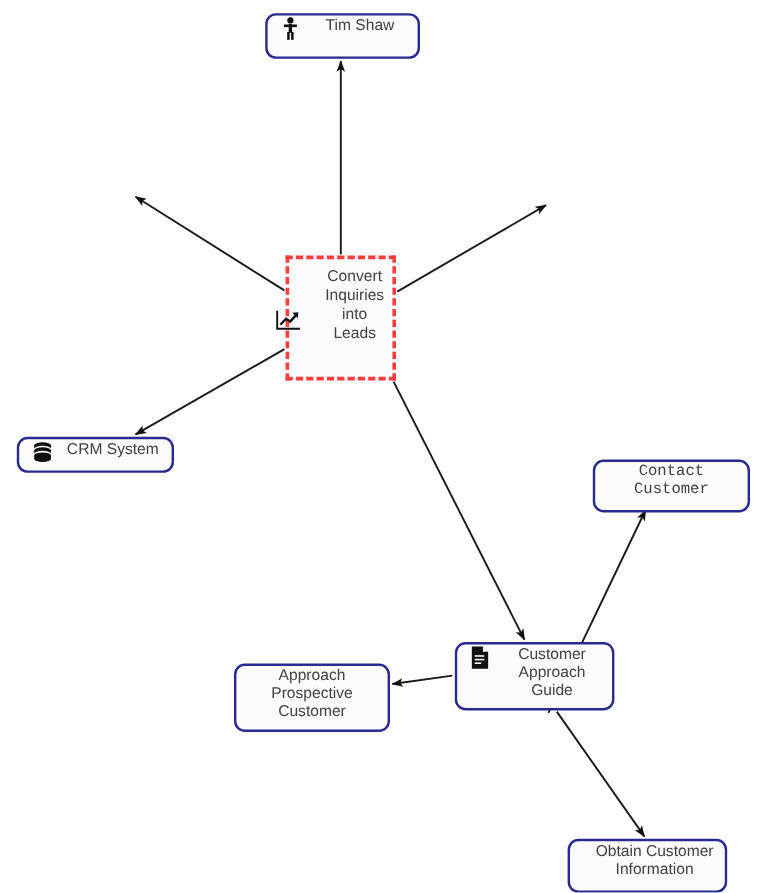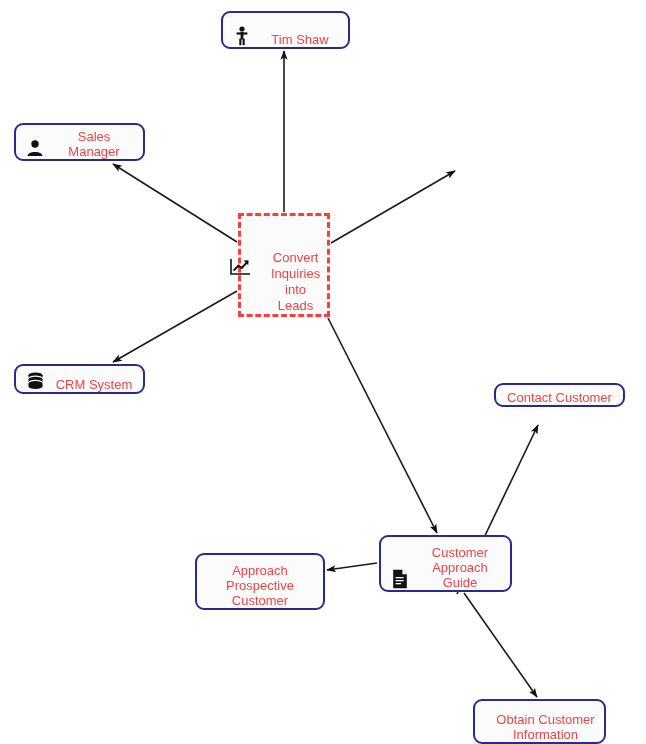--- a/index.html
+++ b/index.html
@@ -25,23 +25,23 @@
     height: 744px;
     pointer-events: none;
   }
   .node {
     position: absolute;
     box-sizing: border-box;
     background: #fbfbfb;
     border: 2px solid #282a8e;
     border-radius: 9px;
     display: flex;
-    align-items: flex-end;
+    align-items: flex-start;
     justify-content: center;
-    color: #ef4444;
+    color: #404040;
     font-size: 13px;
     line-height: 15px;
     text-align: center;
     z-index: 2;
   }
   .node .label {
     white-space: pre-line;
     padding: 0 4px;
   }
   .node.with-icon {
@@ -113,29 +113,20 @@
         <circle cx="8" cy="3" r="2.6" fill="#111"></circle>
         <rect x="6.6" y="6" width="2.8" height="7.4" fill="#111"></rect>
         <rect x="2.6" y="6.4" width="10.8" height="2.2" fill="#111"></rect>
         <rect x="5.3" y="12.6" width="2.1" height="6.6" fill="#111"></rect>
         <rect x="8.6" y="12.6" width="2.1" height="6.6" fill="#111"></rect>
       </svg>
     </span>
     <span class="label">Tim Shaw</span>
   </div>
 
-  <div class="node with-icon" style="left: 14px; top: 123px; width: 131px; height: 38px;">
-    <span class="ico">
-      <svg width="18" height="18" viewBox="0 0 18 18">
-        <circle cx="9" cy="5" r="3.7" fill="#111"></circle>
-        <path d="M1.6,17 C1.6,11.6 16.4,11.6 16.4,17 Z" fill="#111"></path>
-      </svg>
-    </span>
-    <span class="label">Sales Manager</span>
-  </div>
 
 
   <div class="node process" style="left: 238px; top: 213px; width: 92px; height: 104px;">
     <span class="ico">
       <svg width="22" height="18" viewBox="0 0 22 18">
         <path d="M2,1 L2,16 L21,16" stroke="#111" stroke-width="1.6" fill="none"></path>
         <path d="M4.6,12.6 L9.4,7.6 L12.8,10 L18.6,3.6" stroke="#111" stroke-width="2" fill="none"></path>
         <path d="M14.6,2.6 L19.6,2.2 L19.2,7.2 Z" fill="#111"></path>
       </svg>
     </span>
@@ -155,21 +146,21 @@
         <rect x="1.5" y="7.4" width="14" height="2.6" fill="#111"></rect>
         <ellipse cx="8.5" cy="10.2" rx="7" ry="2.5" fill="#fff"></ellipse>
         <ellipse cx="8.5" cy="11.6" rx="7" ry="2.6" fill="#111"></ellipse>
         <rect x="1.5" y="11.6" width="14" height="2.6" fill="#111"></rect>
         <ellipse cx="8.5" cy="14.4" rx="7" ry="2.6" fill="#111"></ellipse>
       </svg>
     </span>
     <span class="label">CRM System</span>
   </div>
 
-  <div class="node" style="left: 494px; top: 383px; width: 131px; height: 24px;">
+  <div class="node" style="left: 494px; top: 383px; width: 131px; height: 44px; font-family: Liberation Mono, monospace;">
     <span class="label">Contact Customer</span>
   </div>
 
   <div class="node with-icon" style="left: 379px; top: 535px; width: 133px; height: 57px;">
     <span class="ico">
       <svg width="16" height="20" viewBox="0 0 16 20">
         <path d="M1.2,0.8 L10.4,0.8 L14.8,5.2 L14.8,19.2 L1.2,19.2 Z" fill="#111"></path>
         <path d="M10.4,0.8 L10.4,5.2 L14.8,5.2 Z" fill="#ffffff"></path>
         <rect x="3.6" y="8" width="8" height="1.3" fill="#ffffff"></rect>
         <rect x="3.6" y="11" width="8" height="1.3" fill="#ffffff"></rect>

